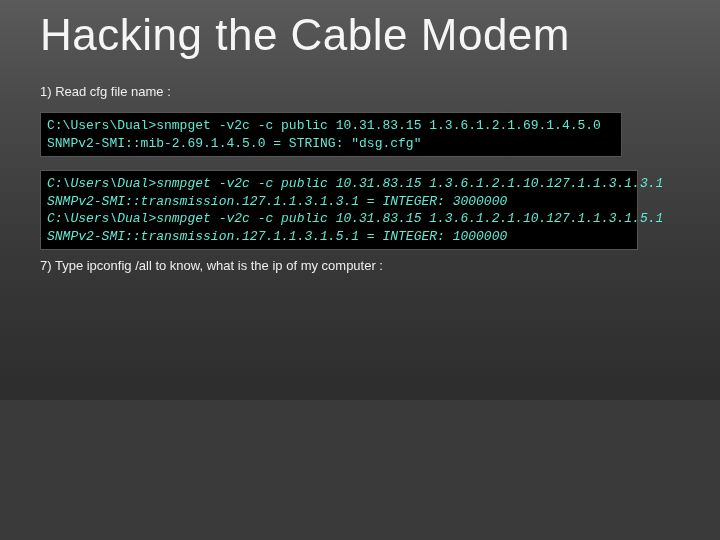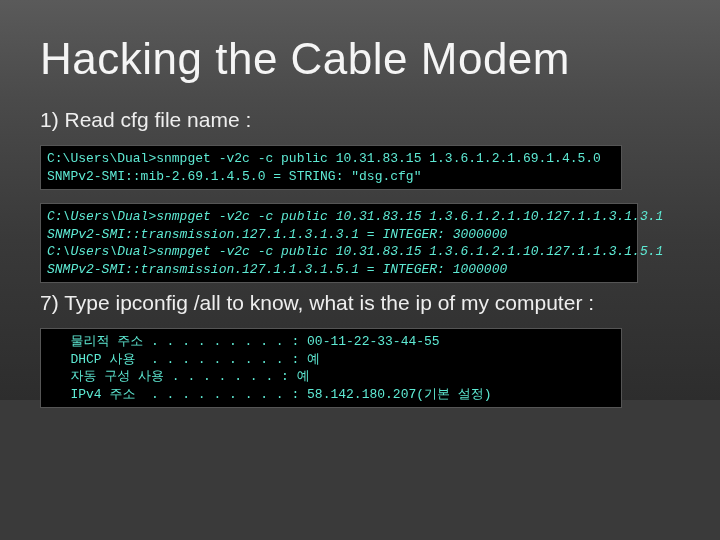--- a/index.html
+++ b/index.html
@@ -10,33 +10,33 @@
     background: #3a3a3a;
     font-family: Arial, sans-serif;
     overflow: hidden;
   }
   .slide {
     width: 720px;
     height: 400px;
     background: linear-gradient(180deg, #5a5a5a 0%, #4a4a4a 25%, #393939 60%, #2d2d2d 100%);
     position: relative;
     box-sizing: border-box;
-    padding: 34px 40px 20px 40px;
+    padding: 10px 40px 20px 40px;
   }
   .title {
     color: #f5f5f5;
     font-size: 44px;
     font-weight: 300;
     margin: 0 0 24px 0;
     letter-spacing: 0.5px;
     font-family: "Segoe UI Light", "Segoe UI", Arial, sans-serif;
   }
   .step {
     color: #eeeeee;
-    font-size: 21px;
+    font-size: 13px;
     margin: 8px 0 6px 0;
   }
   .term {
     background: #000000;
     color: #5eead4;
     font-family: "Fixedsys", "Consolas", "Courier New", monospace;
     font-size: 13px;
     padding: 4px 6px;
     display: block;
     width: 582px;
@@ -61,18 +61,14 @@
   <div class="step">1) Read cfg file name :</div>
   <pre class="term">C:\Users\Dual&gt;snmpget -v2c -c public 10.31.83.15 1.3.6.1.2.1.69.1.4.5.0
 SNMPv2-SMI::mib-2.69.1.4.5.0 = STRING: "dsg.cfg"</pre>
 
   <pre class="term wide">C:\Users\Dual&gt;snmpget -v2c -c public 10.31.83.15 1.3.6.1.2.1.10.127.1.1.3.1.3.1
 SNMPv2-SMI::transmission.127.1.1.3.1.3.1 = INTEGER: 3000000
 C:\Users\Dual&gt;snmpget -v2c -c public 10.31.83.15 1.3.6.1.2.1.10.127.1.1.3.1.5.1
 SNMPv2-SMI::transmission.127.1.1.3.1.5.1 = INTEGER: 1000000</pre>
 
   <div class="step">7) Type ipconfig /all to know, what is the ip of my computer :</div>
-  <pre class="term">   물리적 주소 . . . . . . . . . : 00-11-22-33-44-55
-   DHCP 사용  . . . . . . . . . : 예
-   자동 구성 사용 . . . . . . . : 예
-   IPv4 주소  . . . . . . . . . : 58.142.180.207(기본 설정)</pre>
 
 </div>
 
 </body></html>

